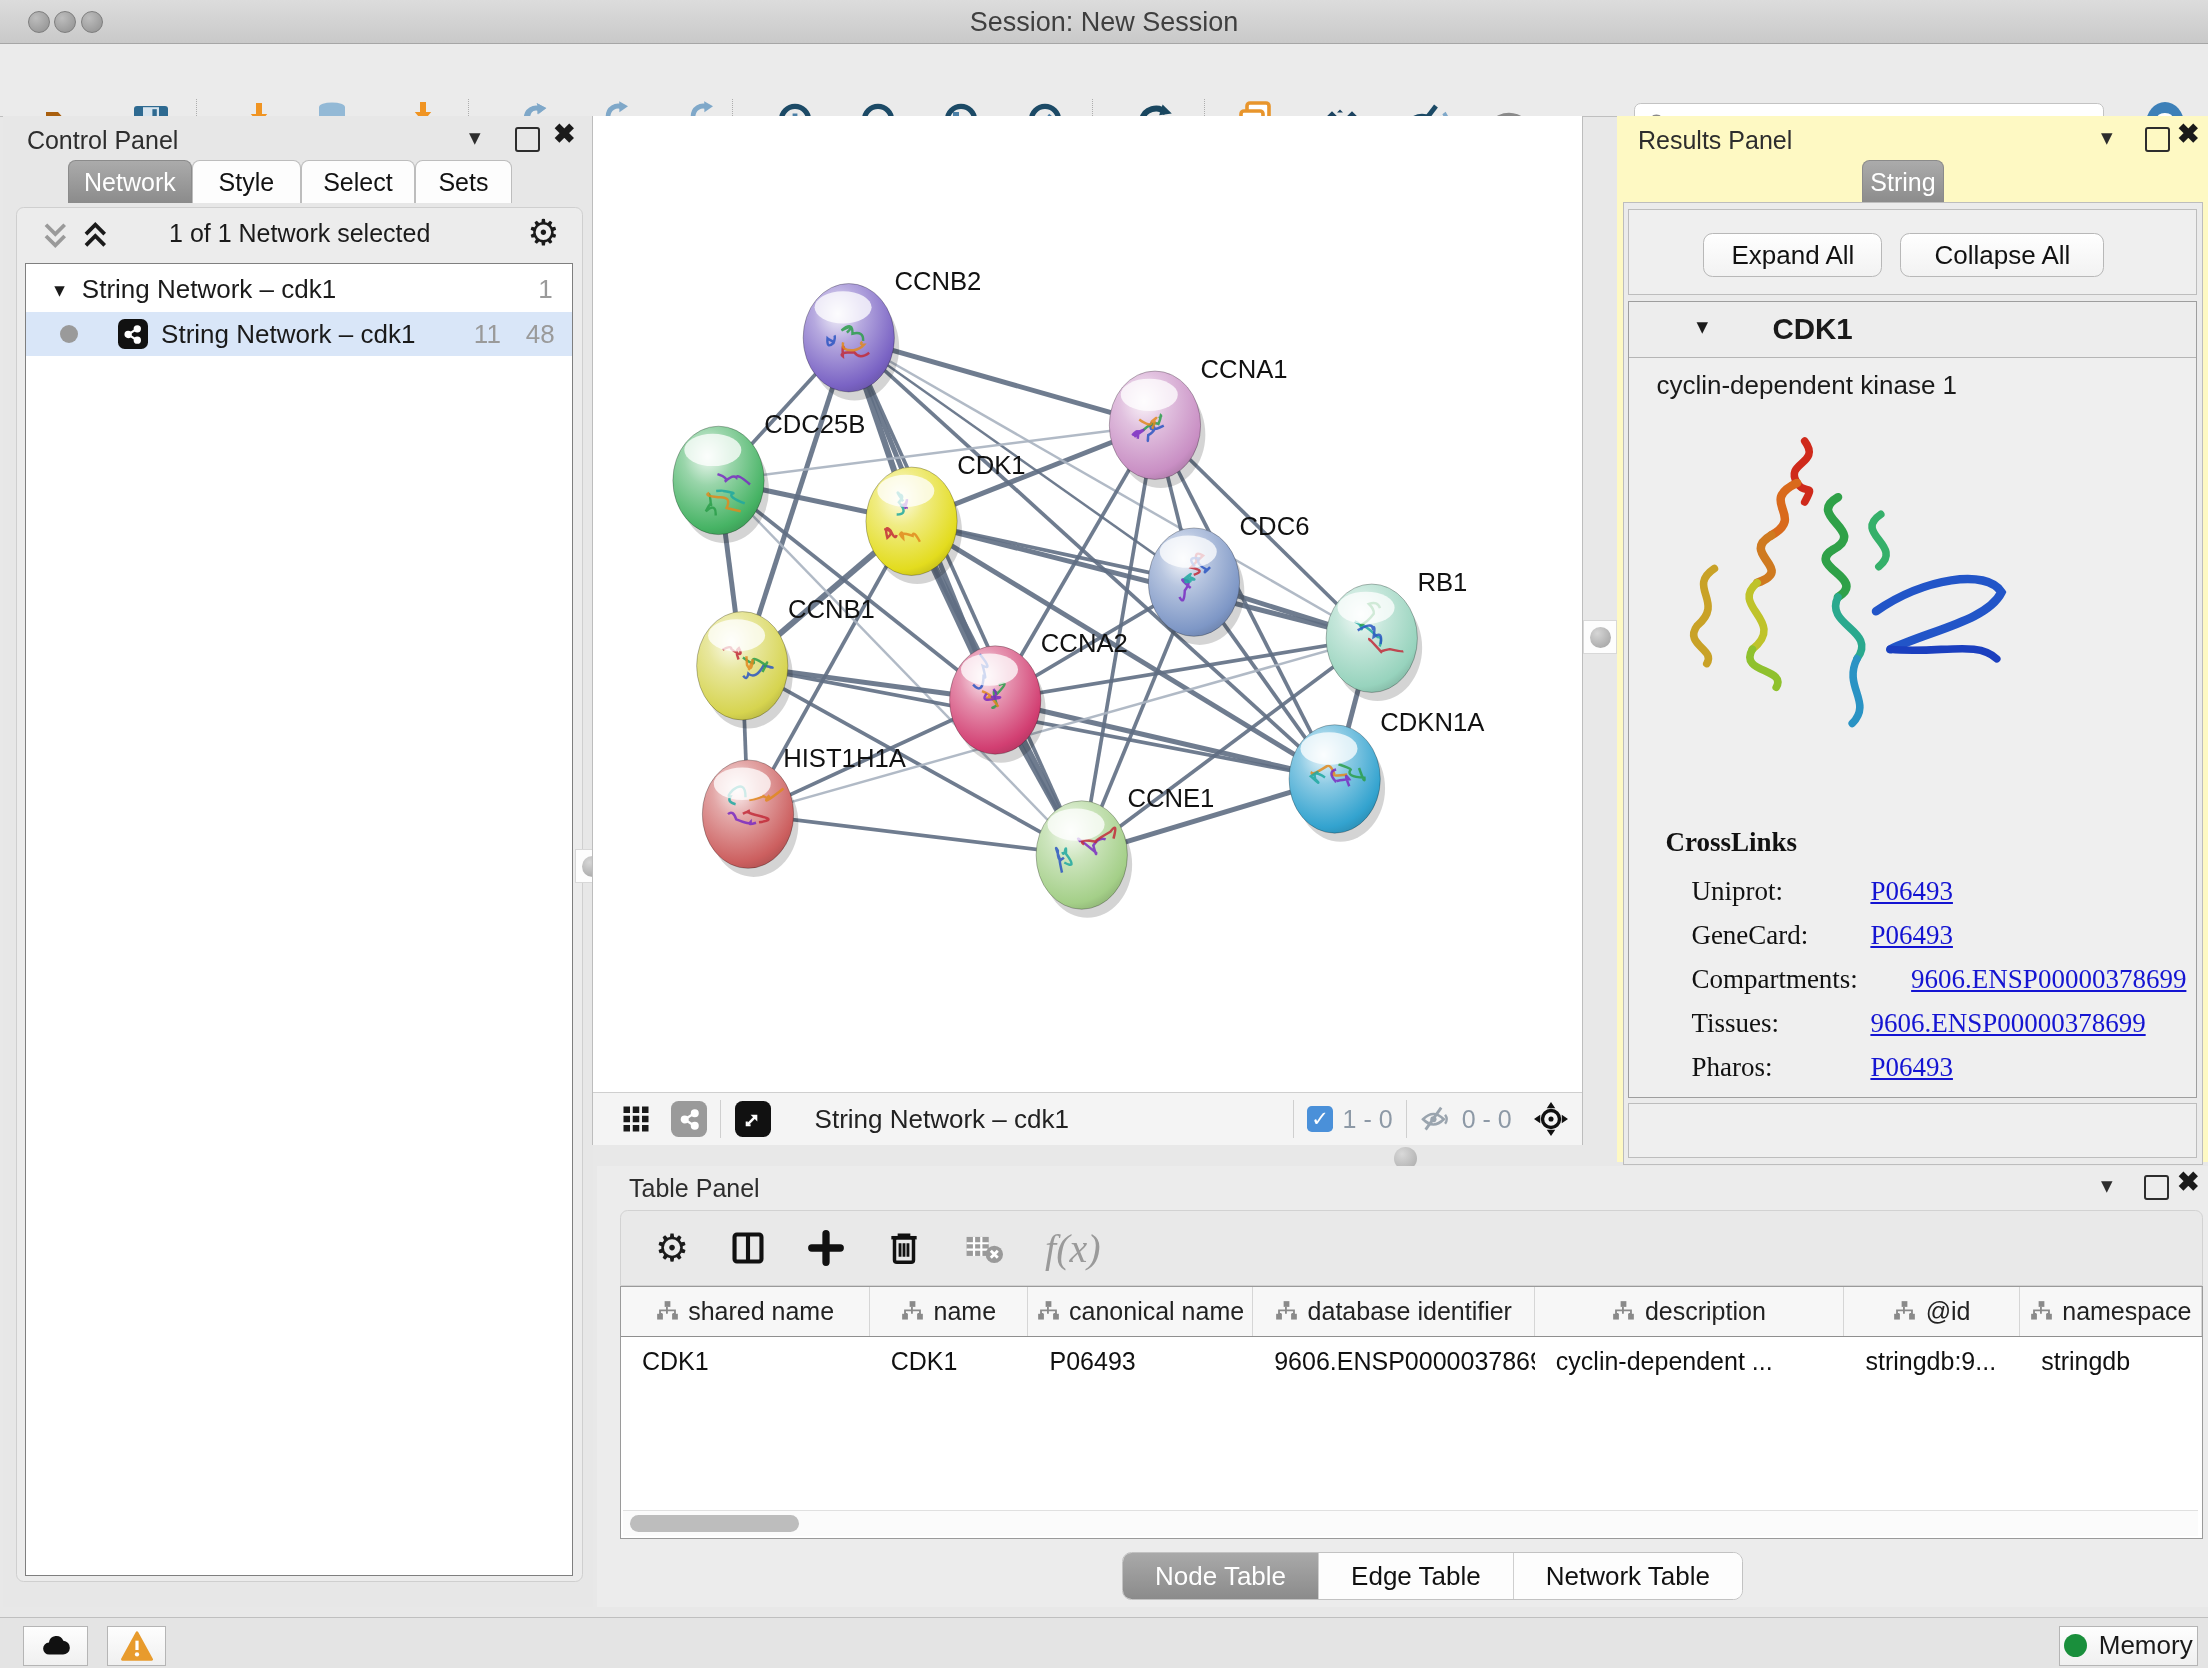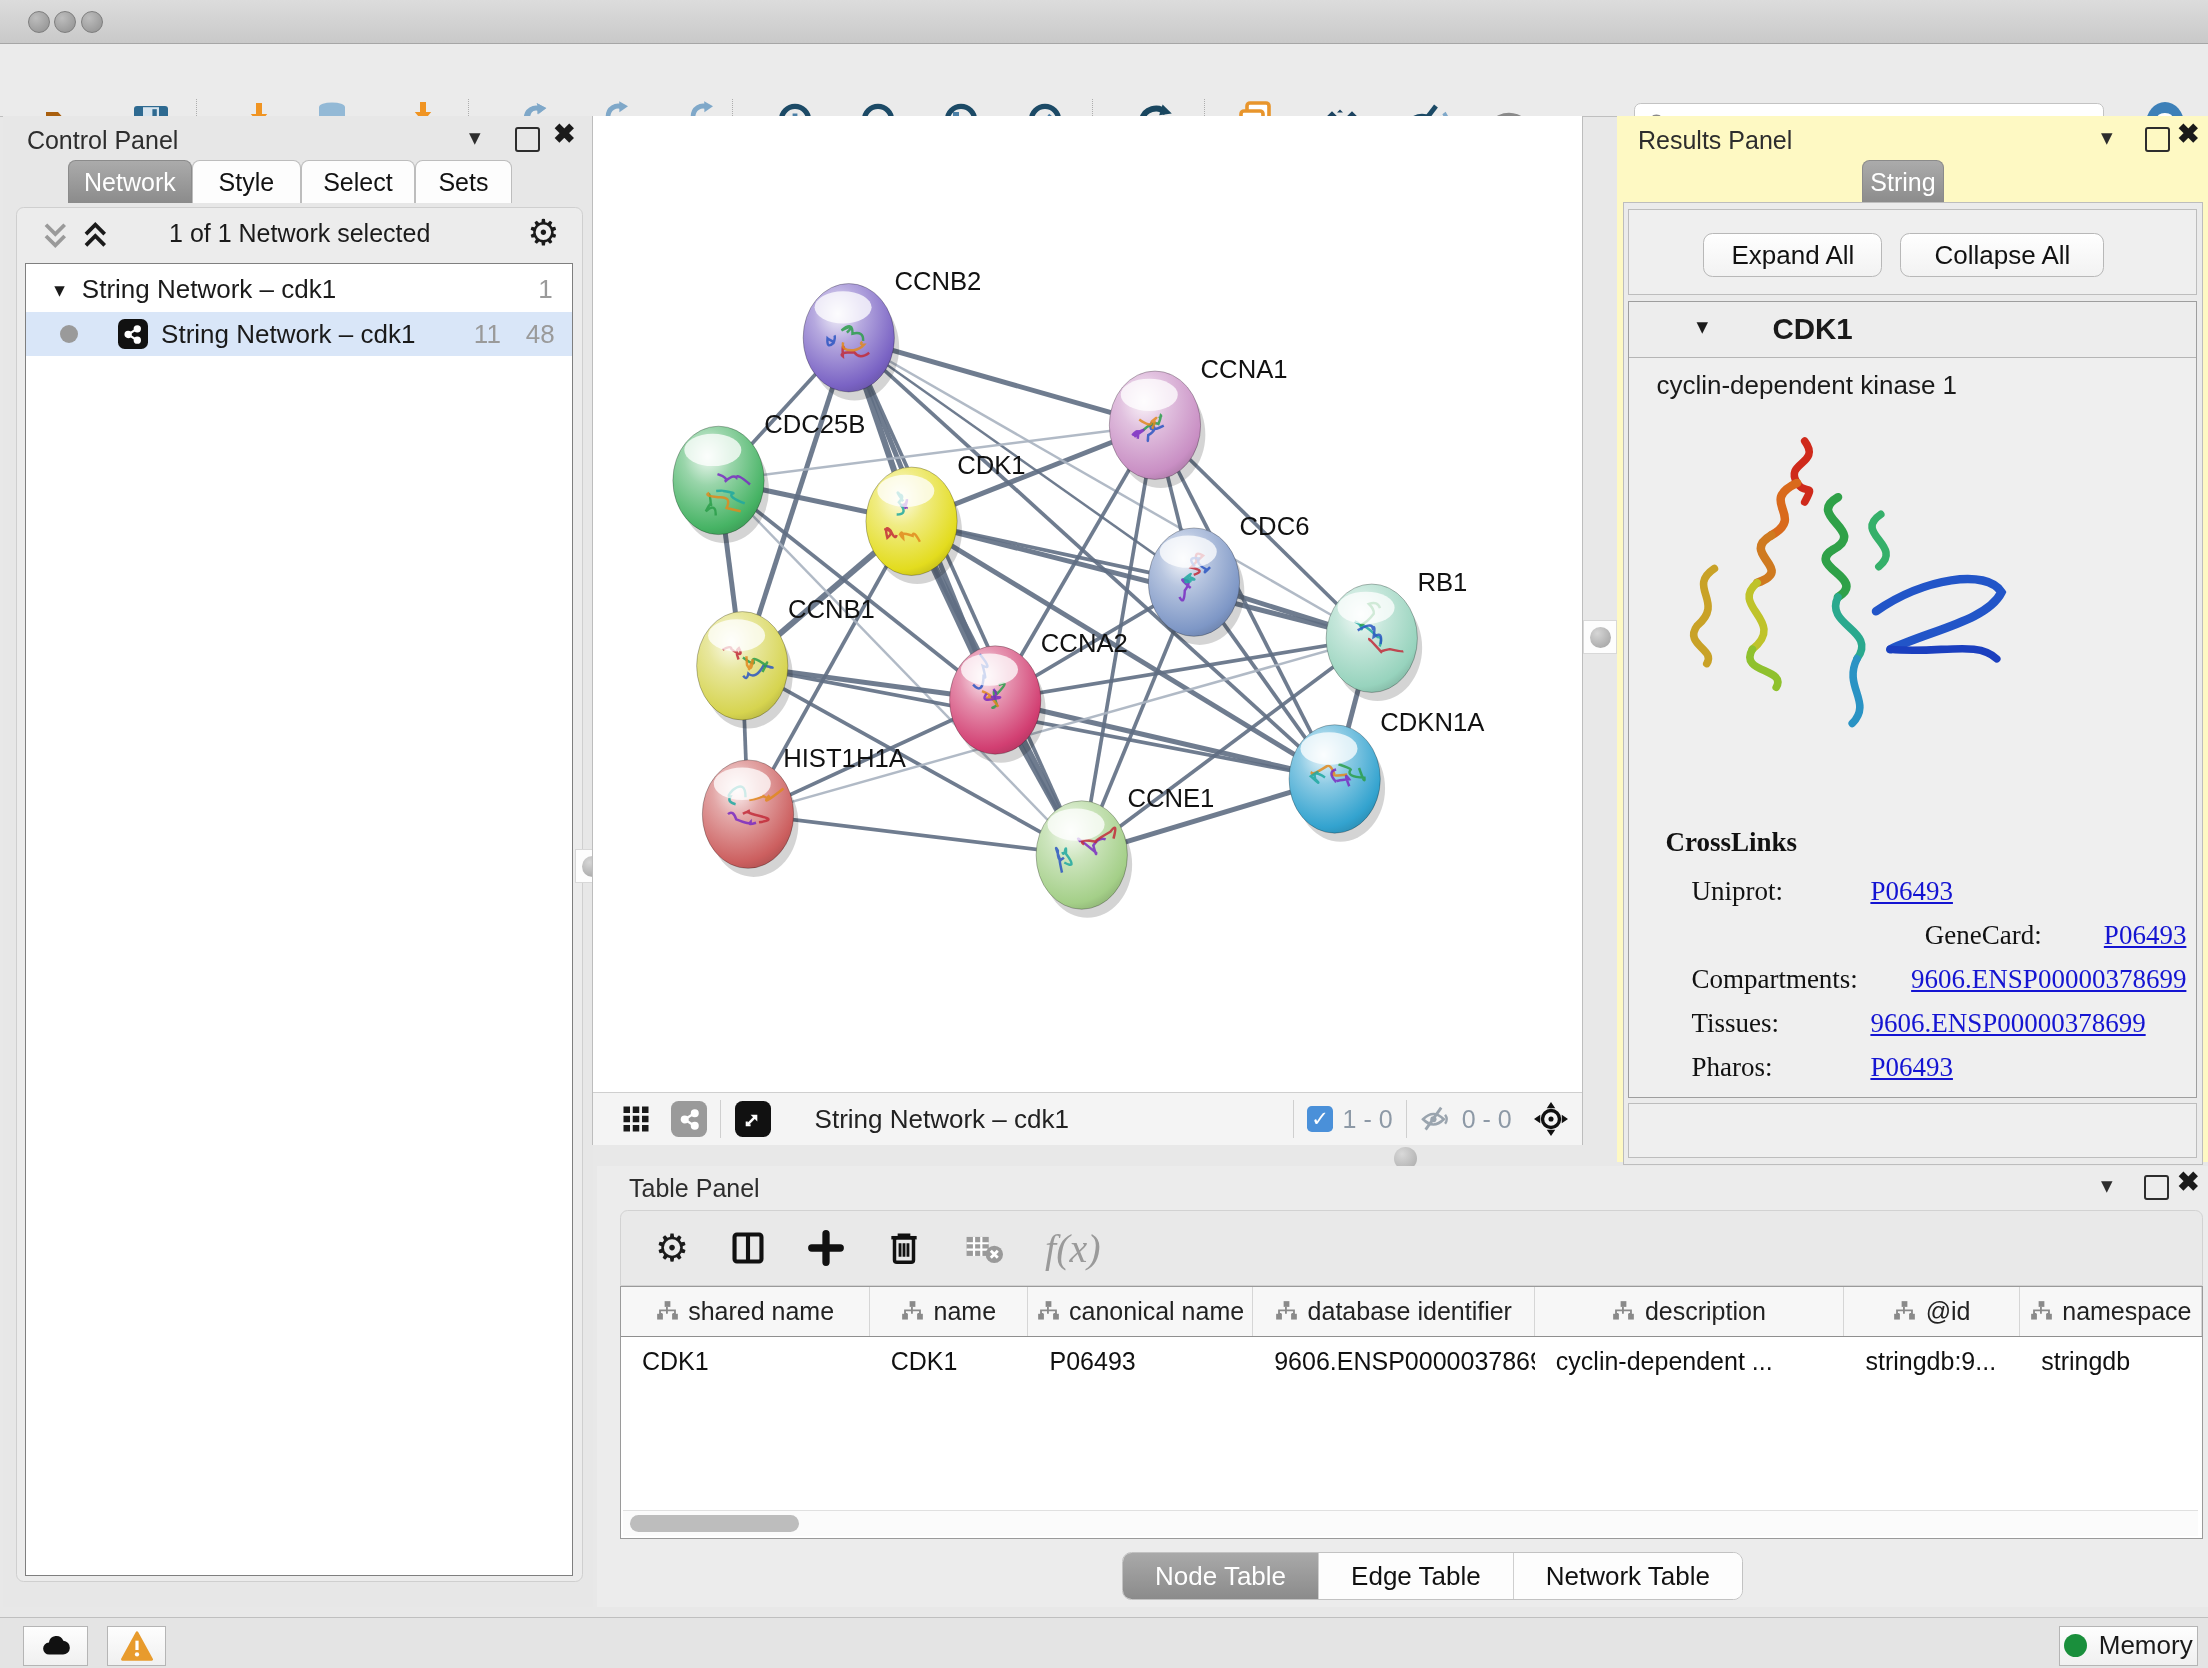--- a/index.html
+++ b/index.html
@@ -84,20 +84,21 @@
 </style>
 </head>
 <body>
 
 <div id="app">
 
   <div class="titlebar abs">
     <span class="tl" style="left:27.6px"></span>
     <span class="tl" style="left:54px"></span>
     <span class="tl" style="left:81px"></span>
+    <div class="win-title">Session: New Session</div>
   </div>
 
   <div class="toolbar abs">
     <div class="tbi" style="left:39px">
       <svg viewBox="0 0 24 24">
           <path d="M3 6h6l2 2.3h8v3H3z" fill="#a95f0e"></path>
           <path d="M2.2 9.5h19.6l-3.2 9H3.4z" fill="#f2a23c" stroke="#c97f1d" stroke-width=".6"></path>
         </svg>
     </div>
     <div class="tbi" style="left:126px">
@@ -643,21 +644,21 @@
           <path d="M225 197 C275 162 342 152 357 177 C342 207 282 217 240 237" stroke="#2255c8" stroke-width="9"></path>
           <path d="M240 237 C292 242 332 227 352 247" stroke="#1b3fbf" stroke-width="8"></path>
         </g>
       </svg>
       <div class="abs xl" style="left:36px;top:525px;font-weight:bold">CrossLinks</div>
       <div class="abs" id="crosslinks" style="left:62px;top:567px;width:495px">
           <div style="display: flex; height: 44px; align-items: center;">
             <span class="xl" style="width: 179px;">Uniprot:</span>
             <span class="xl-link">P06493</span>
           </div>
-          <div style="display: flex; height: 44px; align-items: center; justify-content: flex-end;">
+          <div style="display: flex; height: 44px; align-items: center;">
             <span class="xl" style="width: 179px;">GeneCard:</span>
             <span class="xl-link">P06493</span>
           </div>
           <div style="display: flex; height: 44px; align-items: center; gap: 45px;">
             <span class="xl" style="width: 179px;">Compartments:</span>
             <span class="xl-link">9606.ENSP00000378699</span>
           </div>
           <div style="display: flex; height: 44px; align-items: center;">
             <span class="xl" style="width: 179px;">Tissues:</span>
             <span class="xl-link">9606.ENSP00000378699</span>

